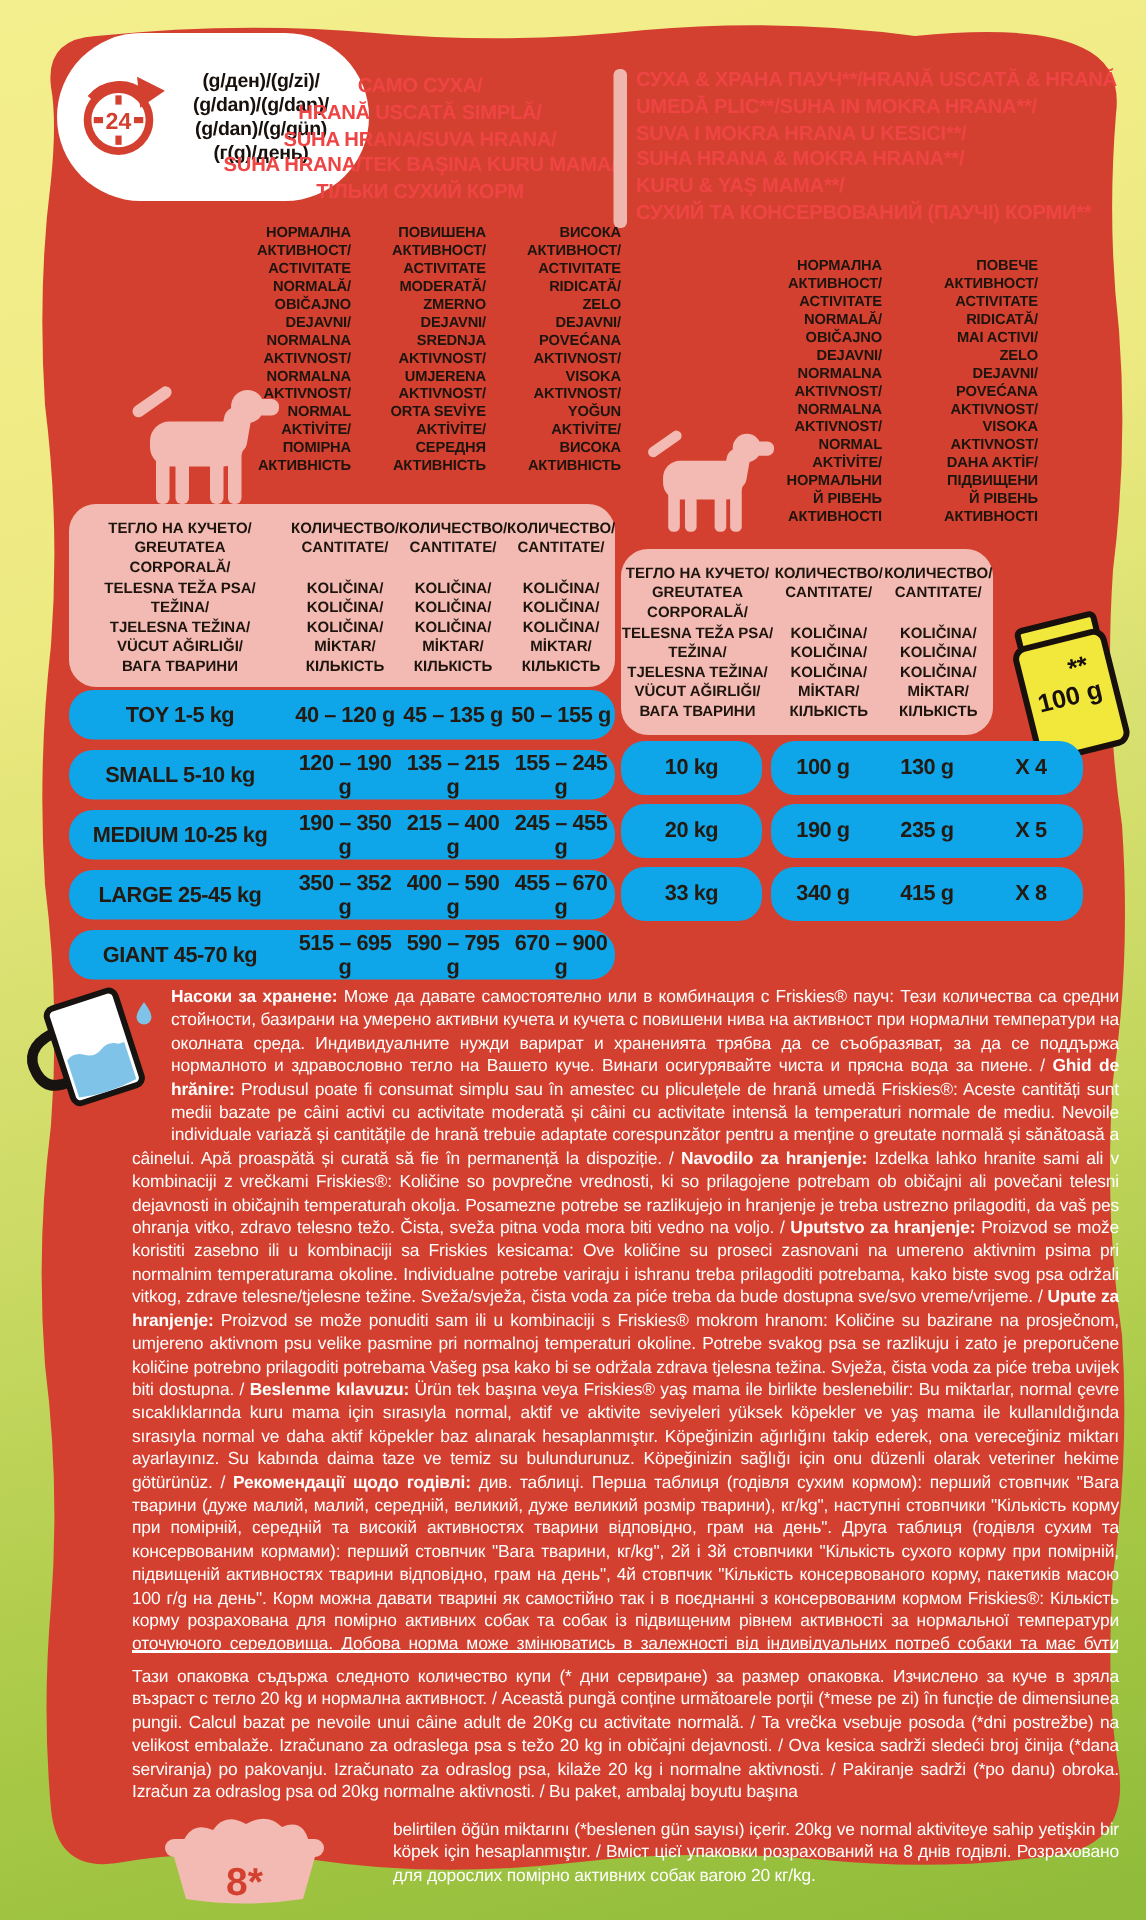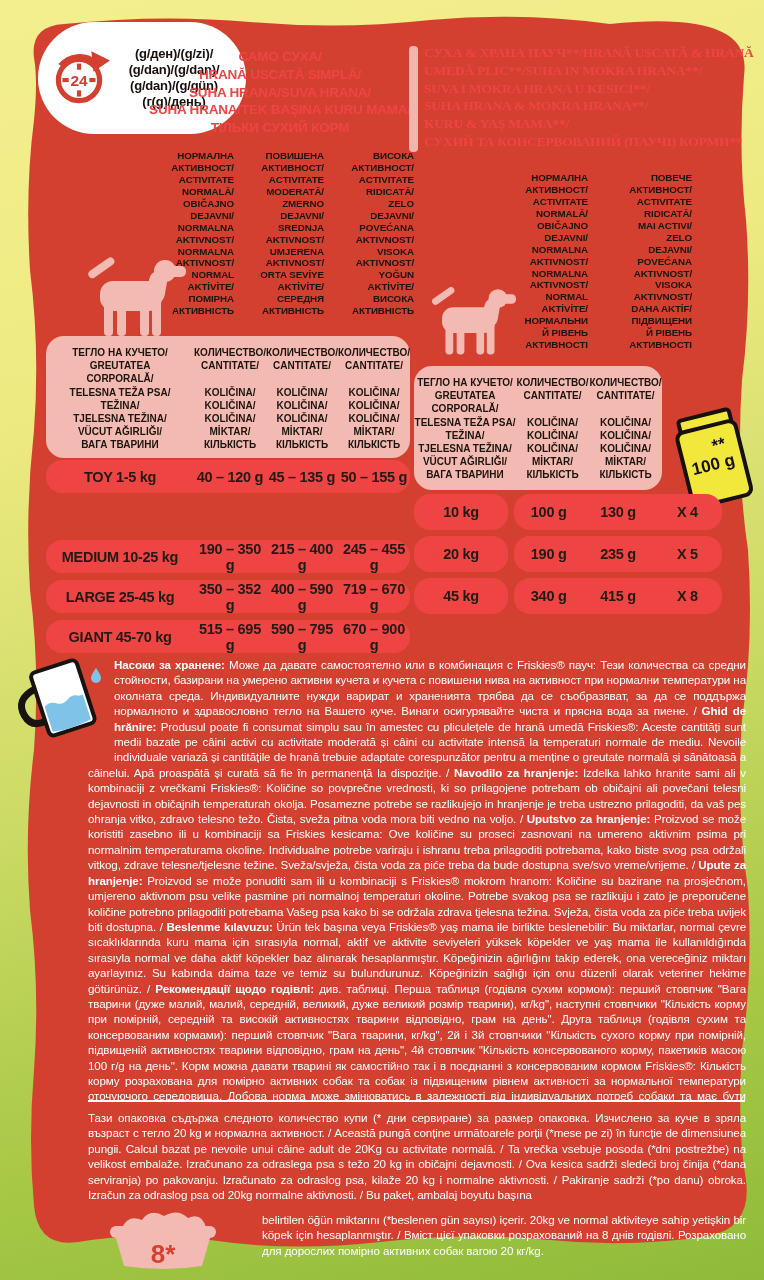--- a/index.html
+++ b/index.html
@@ -12,35 +12,35 @@
   .content{position:absolute;inset:0;}
   
   .badge{position:absolute;left:38px;top:22px;width:208px;height:112px;background:#ffffff;
     border-radius:58px;display:flex;align-items:center;padding:4px 10px 4px 8px;box-sizing:border-box;}
   .badge-text{flex:1;font-weight:bold;font-size:13px;line-height:1.22;color:#17100c;
     text-align:center;white-space:pre-line;letter-spacing:-0.2px;}
   
   .hdr{position:absolute;color:#ef4444;font-weight:bold;font-size:13.5px;line-height:1.32;
     white-space:pre-line;letter-spacing:-0.2px;}
   .hdr-left{left:148px;top:48px;width:264px;text-align:center;}
-  .hdr-right{left:424px;top:44px;width:336px;text-align:left;font-family:Liberation Serif, serif;}
+  .hdr-right{left:424px;top:44px;width:336px;text-align:left;}
   .pink-bar{position:absolute;left:409px;top:46px;width:9px;height:106px;background:#efb6ae;border-radius:4px;}
   
   .acts{position:absolute;display:grid;font-weight:bold;color:#1d140e;text-align:right;
     white-space:pre-line;font-size:9.8px;line-height:1.22;letter-spacing:-0.1px;}
   .acts-left{left:148px;top:150px;width:266px;grid-template-columns:1fr 1fr 1fr;gap:4px;}
   .acts-right{left:490px;top:172px;width:202px;grid-template-columns:1fr 1fr;gap:6px;}
   
   .panel{position:absolute;background:#f2bab2;border-radius:18px;box-sizing:border-box;
     display:grid;align-items:start;padding:10px 0;font-size:10px;font-weight:bold;line-height:1.32;
     text-align:center;white-space:pre-line;color:#1d140e;}
   .wq-left{left:46px;top:336px;width:364px;height:122px;grid-template-columns:148px 72px 72px 72px;}
   .wq-right{left:414px;top:366px;width:248px;height:124px;grid-template-columns:102px 73px 73px;}
   
-  .row{position:absolute;background:#ef4444;border-radius:16px;display:grid;align-items:center;
+  .row{position:absolute;background:#0ea5e9;border-radius:16px;display:grid;align-items:center;
     font-weight:bold;font-size:14.5px;color:#241a12;text-align:center;letter-spacing:-0.3px;box-sizing:border-box;}
   .row-l{left:46px;width:364px;height:33px;grid-template-columns:148px 72px 72px 72px;}
   .row-rw{left:414px;width:94px;height:36px;grid-template-columns:1fr;}
   .row-rq{left:514px;width:208px;height:36px;grid-template-columns:1fr 1fr 1fr;}
   
   .dog-left{position:absolute;left:86px;top:256px;width:100px;height:82px;}
   .dog-right{position:absolute;left:430px;top:278px;width:86px;height:86px;}
   .pouch{position:absolute;left:664px;top:400px;width:98px;height:118px;}
   .jug{position:absolute;left:12px;top:650px;width:96px;height:106px;}
   .bowl{position:absolute;left:98px;top:1206px;width:130px;height:66px;}
@@ -231,31 +231,37 @@
 MİKTAR/
 КІЛЬКІСТЬ</div>
   </div>
 
   <div class="row row-l" style="top:460px">
     <div>TOY 1-5 kg</div>
     <div>40 – 120 g</div>
     <div>45 – 135 g</div>
     <div>50 – 155 g</div>
   </div>
+  <div class="row row-l" style="top:500px">
+    <div>SMALL 5-10 kg</div>
+    <div>120 – 190 g</div>
+    <div>135 – 215 g</div>
+    <div>155 – 245 g</div>
+  </div>
   <div class="row row-l" style="top:540px">
     <div>MEDIUM 10-25 kg</div>
     <div>190 – 350 g</div>
     <div>215 – 400 g</div>
     <div>245 – 455 g</div>
   </div>
   <div class="row row-l" style="top:580px">
     <div>LARGE 25-45 kg</div>
     <div>350 – 352 g</div>
     <div>400 – 590 g</div>
-    <div>719 – 670 g</div>
+    <div>455 – 670 g</div>
   </div>
   <div class="row row-l" style="top:620px">
     <div>GIANT 45-70 kg</div>
     <div>515 – 695 g</div>
     <div>590 – 795 g</div>
     <div>670 – 900 g</div>
   </div>
 
   <div class="panel wq-right">
     <div>ТЕГЛО НА КУЧЕТО/
@@ -303,21 +309,21 @@
   </div>
   <div class="row row-rw" style="top:536px">
     <div>20 kg</div>
   </div>
   <div class="row row-rq" style="top:536px">
     <div>190 g</div>
     <div>235 g</div>
     <div>X 5</div>
   </div>
   <div class="row row-rw" style="top:578px">
-    <div>45 kg</div>
+    <div>33 kg</div>
   </div>
   <div class="row row-rq" style="top:578px">
     <div>340 g</div>
     <div>415 g</div>
     <div>X 8</div>
   </div>
 
   <svg class="jug" viewBox="0 0 96 106">
     <g transform="rotate(-18 48 52)">
       <rect x="28" y="16" width="48" height="66" rx="5" fill="#ffffff" stroke="#171310" stroke-width="4"></rect>

